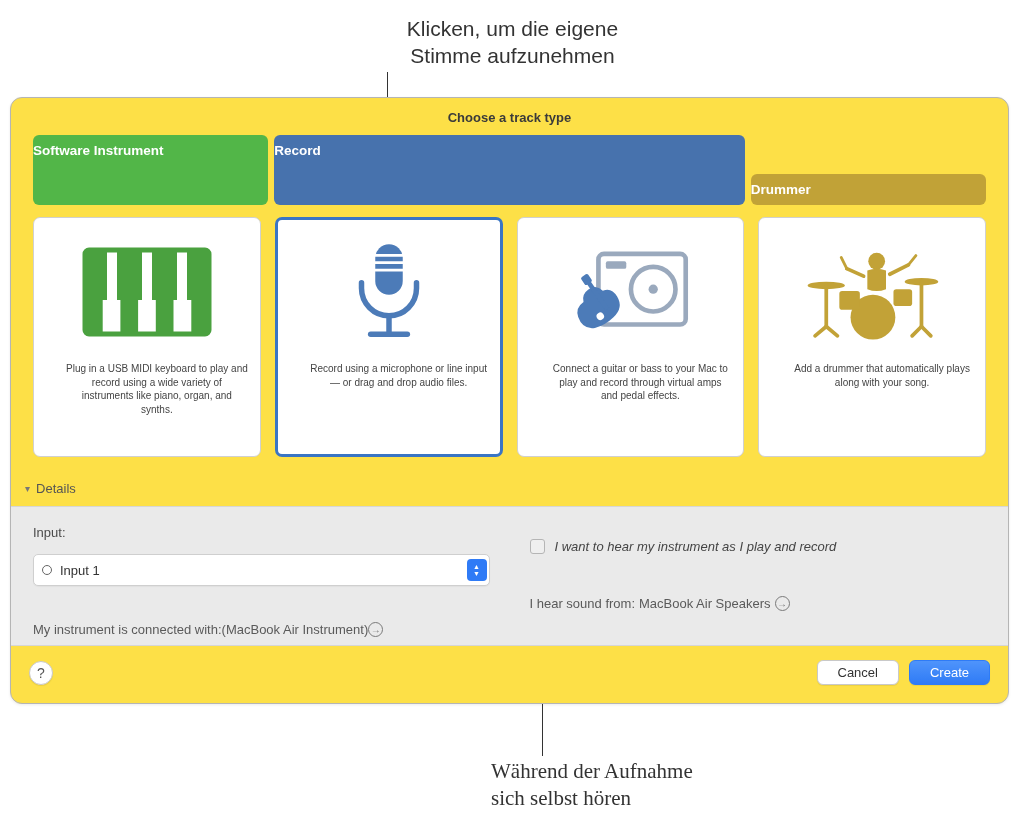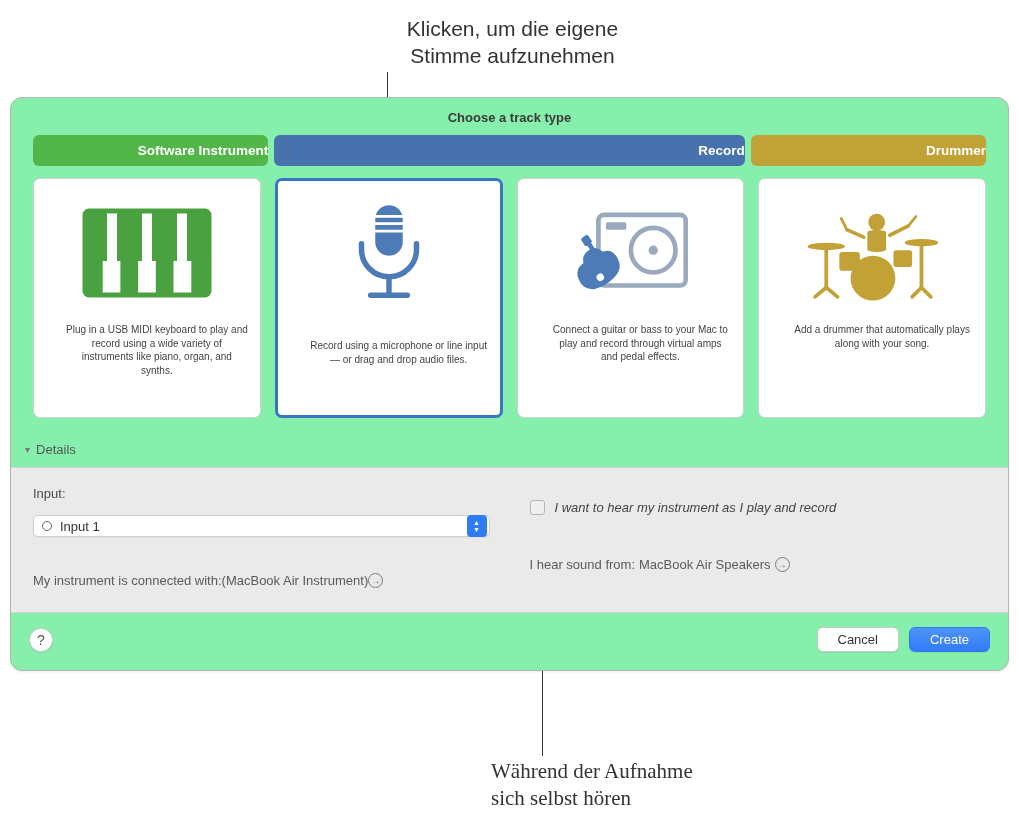--- a/index.html
+++ b/index.html
@@ -52,49 +52,49 @@
 
   
   .window {
     position: absolute;
     top: 97px;
     left: 10px;
     width: 999px;
     border: 1px solid #b5b5b5;
     border-radius: 12px;
     overflow: hidden;
-    background: #86efac;
+    background: #fde047;
     box-shadow: 0 1px 3px rgba(0,0,0,0.08);
   }
 
   .header-title {
     text-align: center;
     font-weight: 600;
     font-size: 13px;
     padding: 12px 0 10px;
     color: #3a3a3a;
   }
 
   .tabs {
     display: flex;
     gap: 6px;
     padding: 0 22px 12px;
   }
   .tab {
     flex: 1 1 0;
-    text-align: right;
+    text-align: left;
     color: #fff;
     font-weight: 600;
     font-size: 13.5px;
     padding: 8px 0;
     border-radius: 6px;
   }
   .tab-green { background: #52b648; }
   .tab-blue  { background: #4772ad; }
-  .tab-gold  { background: #c1a237; }
+  .tab-gold  { background: #c1a237; margin-top: 39px; }
   .tab-blue.wide { flex: 2 1 0; }
 
   .cards {
     display: flex;
     gap: 14px;
     padding: 0 22px 20px;
   }
   .card {
     flex: 1 1 0;
     border: 1px solid #d0d0d0;
@@ -104,21 +104,20 @@
     display: flex;
     flex-direction: column;
     align-items: center;
     justify-content: flex-start;
     min-height: 240px;
     background: #fff;
   }
   .card.selected {
     border: 3px solid #3a75c4;
     padding: 12px 10px 16px;
-    gap: 16px;
   }
   .card-icon {
     width: 140px;
     height: 120px;
     margin-bottom: 10px;
     display: flex;
     align-items: center;
     justify-content: center;
   }
   .card-desc {
@@ -139,34 +138,34 @@
   }
   .chevron {
     font-size: 10px;
     color: #777;
   }
 
   .details-body {
     background: #eaeaea;
     border-top: 1px solid #d6d6d6;
     border-bottom: 1px solid #d6d6d6;
-    padding: 18px 22px 24px;
+    padding: 18px 22px 8px;
     display: grid;
     grid-template-columns: 1fr 1fr;
     column-gap: 40px;
   }
   .details-left, .details-right { display: flex; flex-direction: column; gap: 12px; }
   .label { font-size: 13px; color: #4a4a4a; margin-bottom: 2px; }
   .popup {
     display: flex;
     align-items: center;
     background: #fff;
     border: 1px solid #cfcfcf;
     border-radius: 5px;
-    height: 22px;
+    height: 32px;
     padding: 0 2px 0 8px;
     box-shadow: 0 1px 1px rgba(0,0,0,0.04);
   }
   .popup .circle {
     width: 10px; height: 10px; border: 1.2px solid #666; border-radius: 50%; margin-right: 8px;
   }
   .popup .text { flex: 1; font-size: 13px; color: #333; }
   .popup .arrows {
     width: 20px; height: 22px; background: #2f7bf6; border-radius: 4px;
     color: #fff; display: flex; flex-direction: column; align-items: center; justify-content: center;

